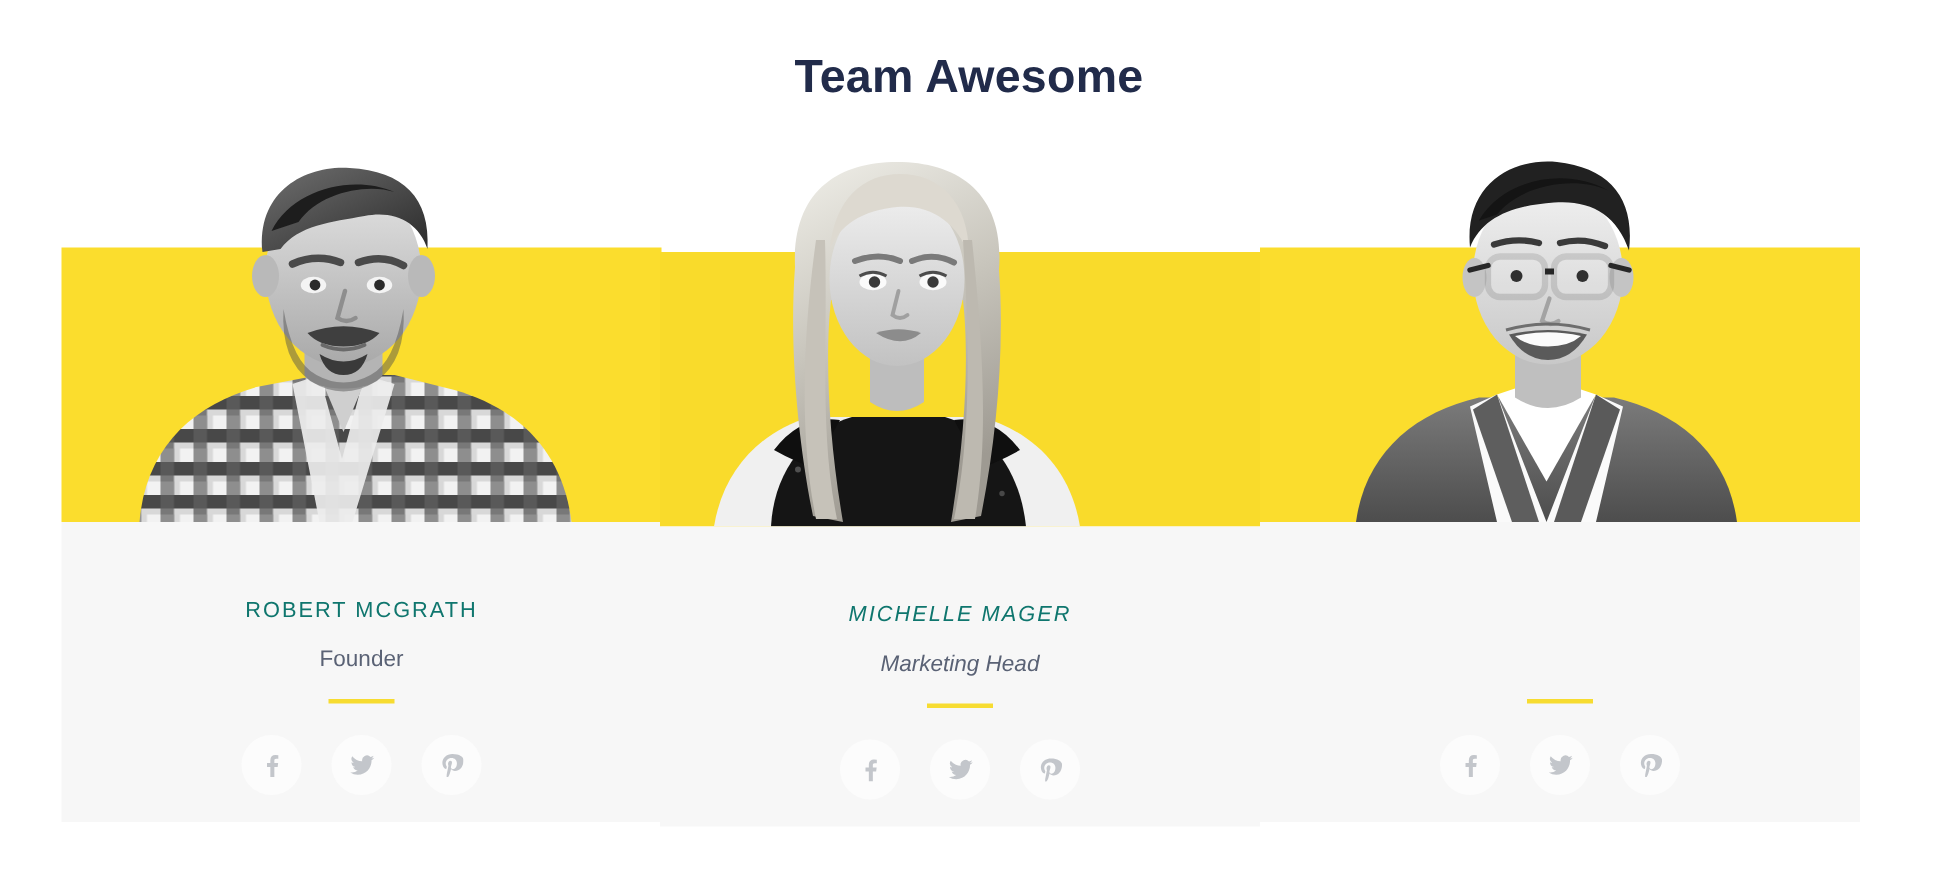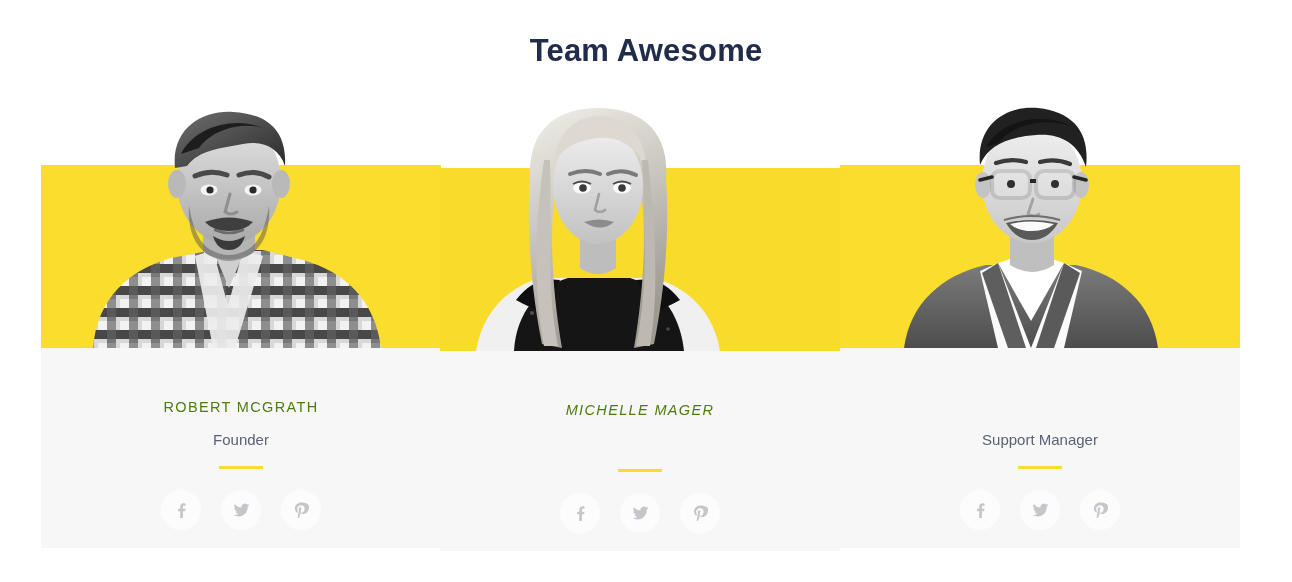--- a/index.html
+++ b/index.html
@@ -80,21 +80,21 @@
   }
 
   .member-name {
     position: absolute;
     left: 0;
     top: 51px;
     width: 400px;
     text-align: center;
     font-size: 14.5px;
     letter-spacing: 1.35px;
-    color: #4d7c0f;
+    color: #0f766e;
     font-weight: 400;
     text-transform: uppercase;
   }
   .member-role {
     position: absolute;
     left: 0;
     top: 83px;
     width: 400px;
     text-align: center;
     font-size: 15px;
@@ -301,20 +301,21 @@
               <path d="M141 86 l-4 16 q5 4 10 0" stroke="#a0a0a0" stroke-width="2.6" fill="none" stroke-linecap="round"></path>
 
               <path d="M126 114 q15 -5 30 0 q-13 11 -30 0" fill="#8c8c8c"></path>
             </g>
           </svg>
         </div>
       </div>
 
       <div class="info-panel">
         <div class="member-name">MICHELLE MAGER</div>
+        <div class="member-role">Marketing Head</div>
         <div class="divider"></div>
 
         <div class="social-row">
           <a class="social-link" href="#">
             <span>
               <svg width="16" height="16" viewBox="0 0 16 16">
                   <path d="M9.9 16V9.3h2.2l.34-2.6H9.9V5.05c0-.75.2-1.26 1.28-1.26h1.37V1.46A18 18 0 0 0 10.56 1.36c-1.98 0-3.33 1.2-3.33 3.42V6.7H5v2.6h2.23V16z"></path>
                 </svg>
             </span>
           </a>
@@ -391,21 +392,20 @@
 
               <path d="M120 116 q26 -6 52 0 q-10 17 -26 17 q-16 0 -26 -17" fill="#5a5a5a"></path>
               <path d="M124 117 q22 -5 44 0 q-8 7 -22 7 q-14 0 -22 -7" fill="#fbfbfb"></path>
               <path d="M118 113 q28 -8 56 0" stroke="#6e6e6e" stroke-width="2" fill="none"></path>
             </g>
           </svg>
         </div>
       </div>
 
       <div class="info-panel">
-        <div class="member-role">Support Manager</div>
         <div class="divider"></div>
 
         <div class="social-row">
           <a class="social-link" href="#">
             <span>
               <svg width="16" height="16" viewBox="0 0 16 16">
                   <path d="M9.9 16V9.3h2.2l.34-2.6H9.9V5.05c0-.75.2-1.26 1.28-1.26h1.37V1.46A18 18 0 0 0 10.56 1.36c-1.98 0-3.33 1.2-3.33 3.42V6.7H5v2.6h2.23V16z"></path>
                 </svg>
             </span>
           </a>

